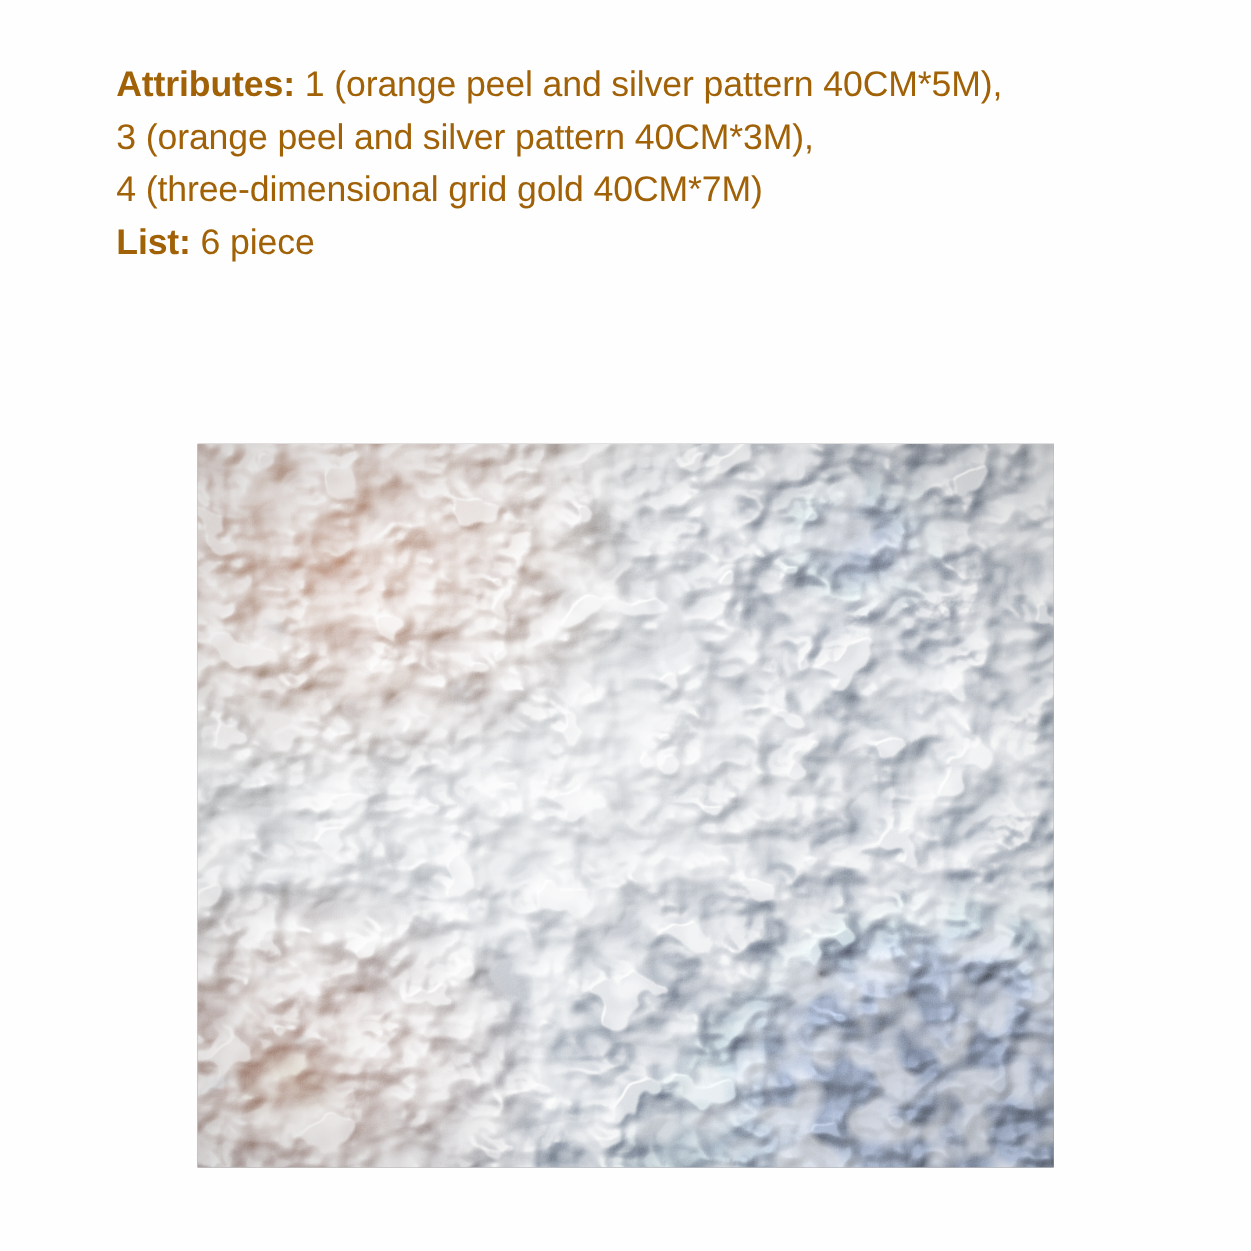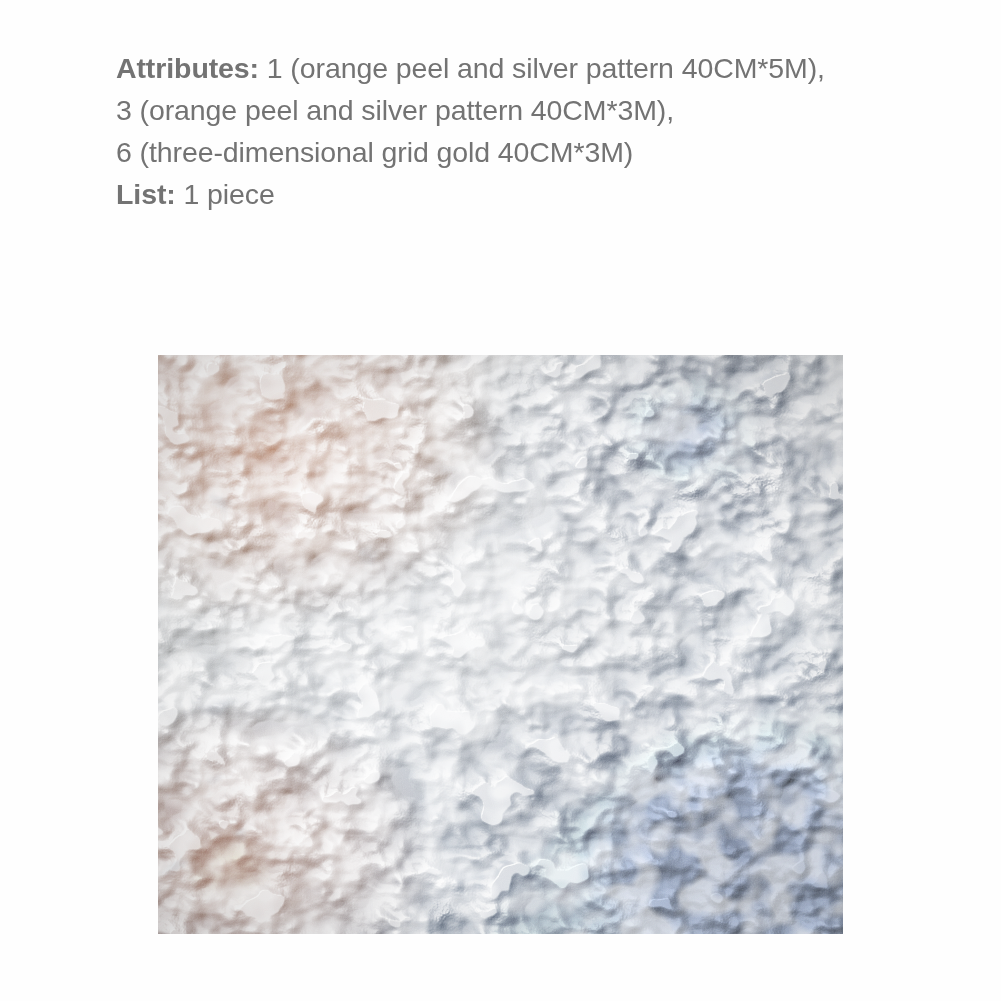--- a/index.html
+++ b/index.html
@@ -26,24 +26,23 @@
   
   #spec-block {
     position: absolute;
     left: 93px;
     top: 47px;
     width: 870px;
   }
   .spec-line {
     font-size: 28.5px;
     line-height: 42px;
-    color: #737373;
+    color: #a16207;
     white-space: nowrap;
     letter-spacing: -0.1px;
-    margin-left: 23px;
   }
   .spec-label {
     font-weight: bold;
   }
   .spec-value {
     font-weight: normal;
   }
   .spec-cont {
     font-weight: normal;
   }
@@ -114,25 +113,25 @@
     <div class="spec-line">
       <span class="spec-label">Attributes:</span><span class="spec-value"> 1 (orange peel and silver pattern 40CM*5M),</span>
     </div>
 
 
     <div class="spec-line">
       <span class="spec-cont">3 (orange peel and silver pattern 40CM*3M),</span>
     </div>
 
     <div class="spec-line">
-      <span class="spec-cont">6 (three-dimensional grid gold 40CM*3M)</span>
-    </div>
-
-    <div class="spec-line">
-      <span class="spec-label">List:</span><span class="spec-value"> 1 piece</span>
+      <span class="spec-cont">4 (three-dimensional grid gold 40CM*7M)</span>
+    </div>
+
+    <div class="spec-line">
+      <span class="spec-label">List:</span><span class="spec-value"> 6 piece</span>
     </div>
 
 
   </div>
 
   <div id="product-photo">
 
     <div class="layer zone-base"></div>
 
     <svg class="layer zone-emboss" width="685" height="579" viewBox="0 0 685 579" preserveAspectRatio="none">

